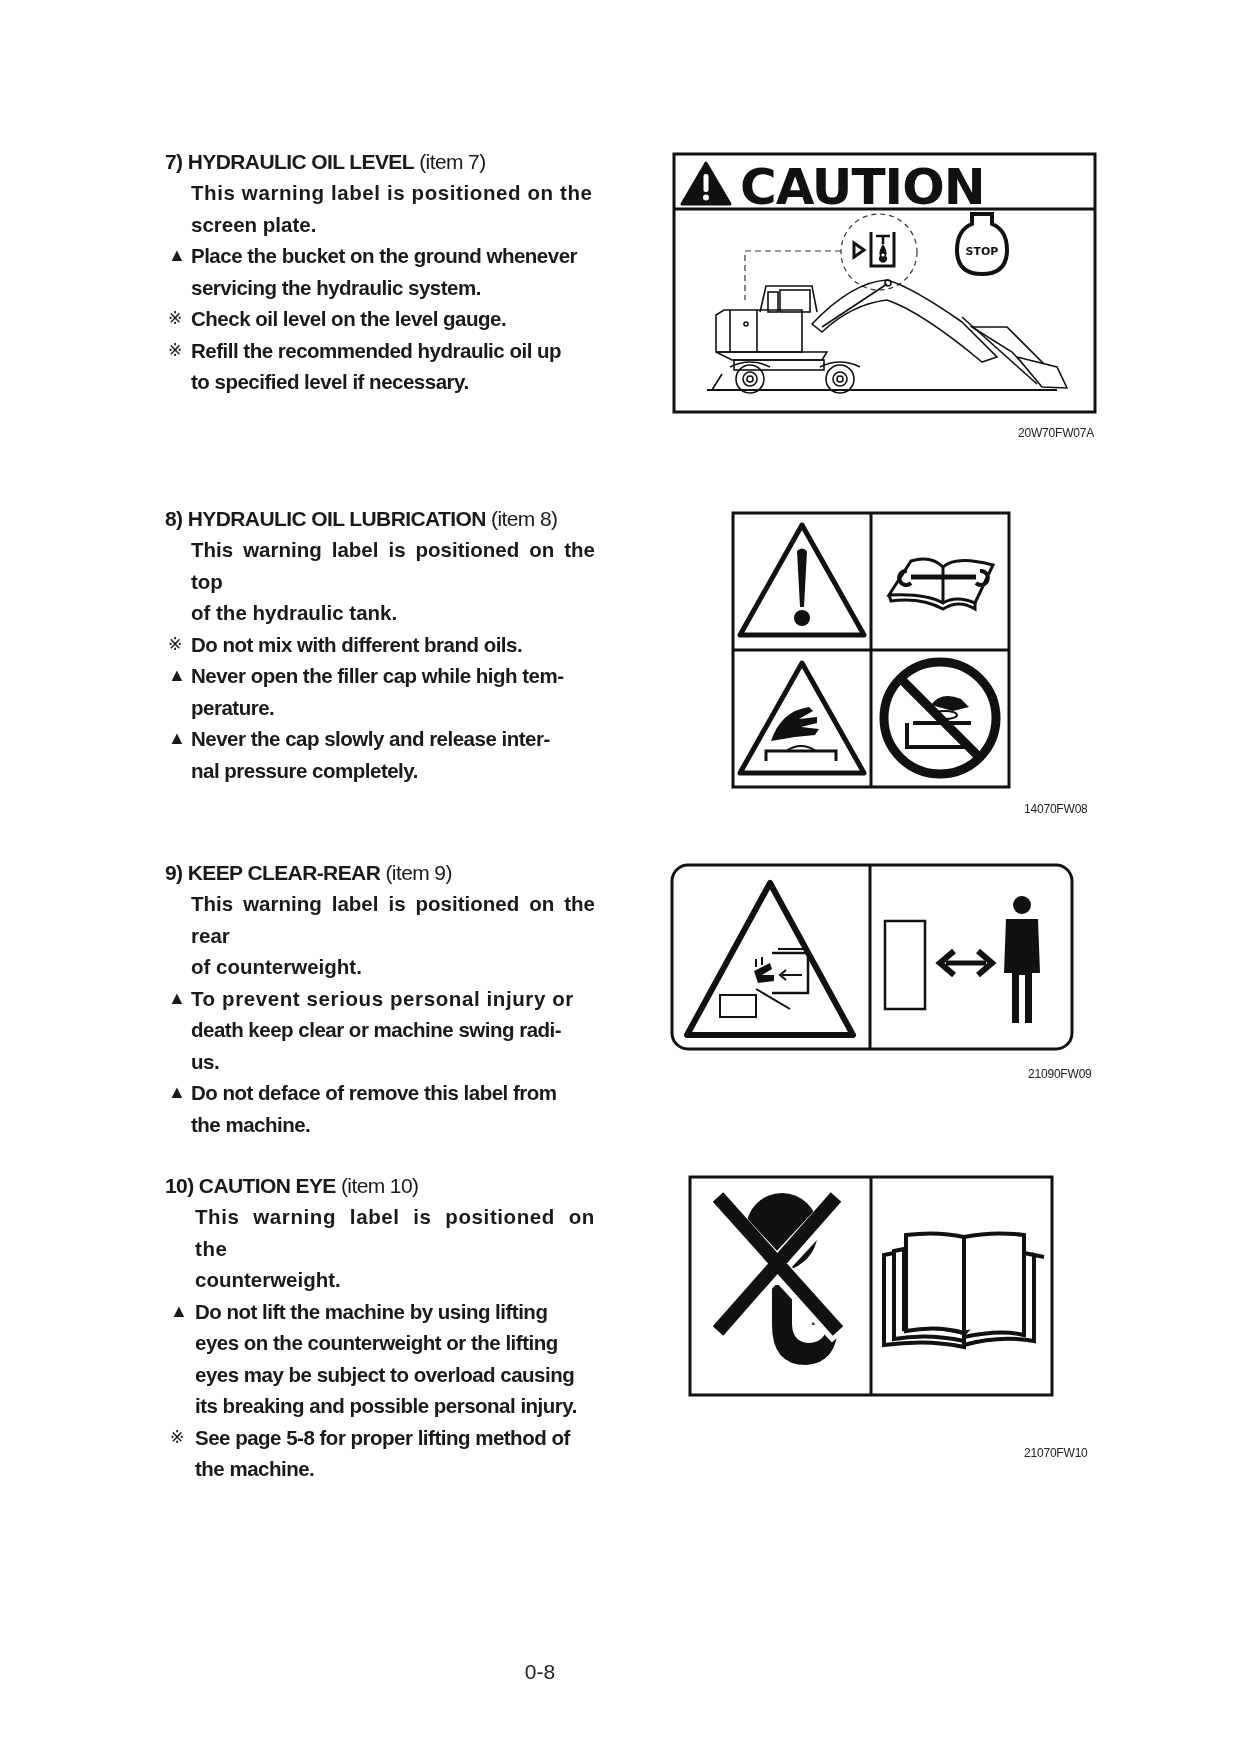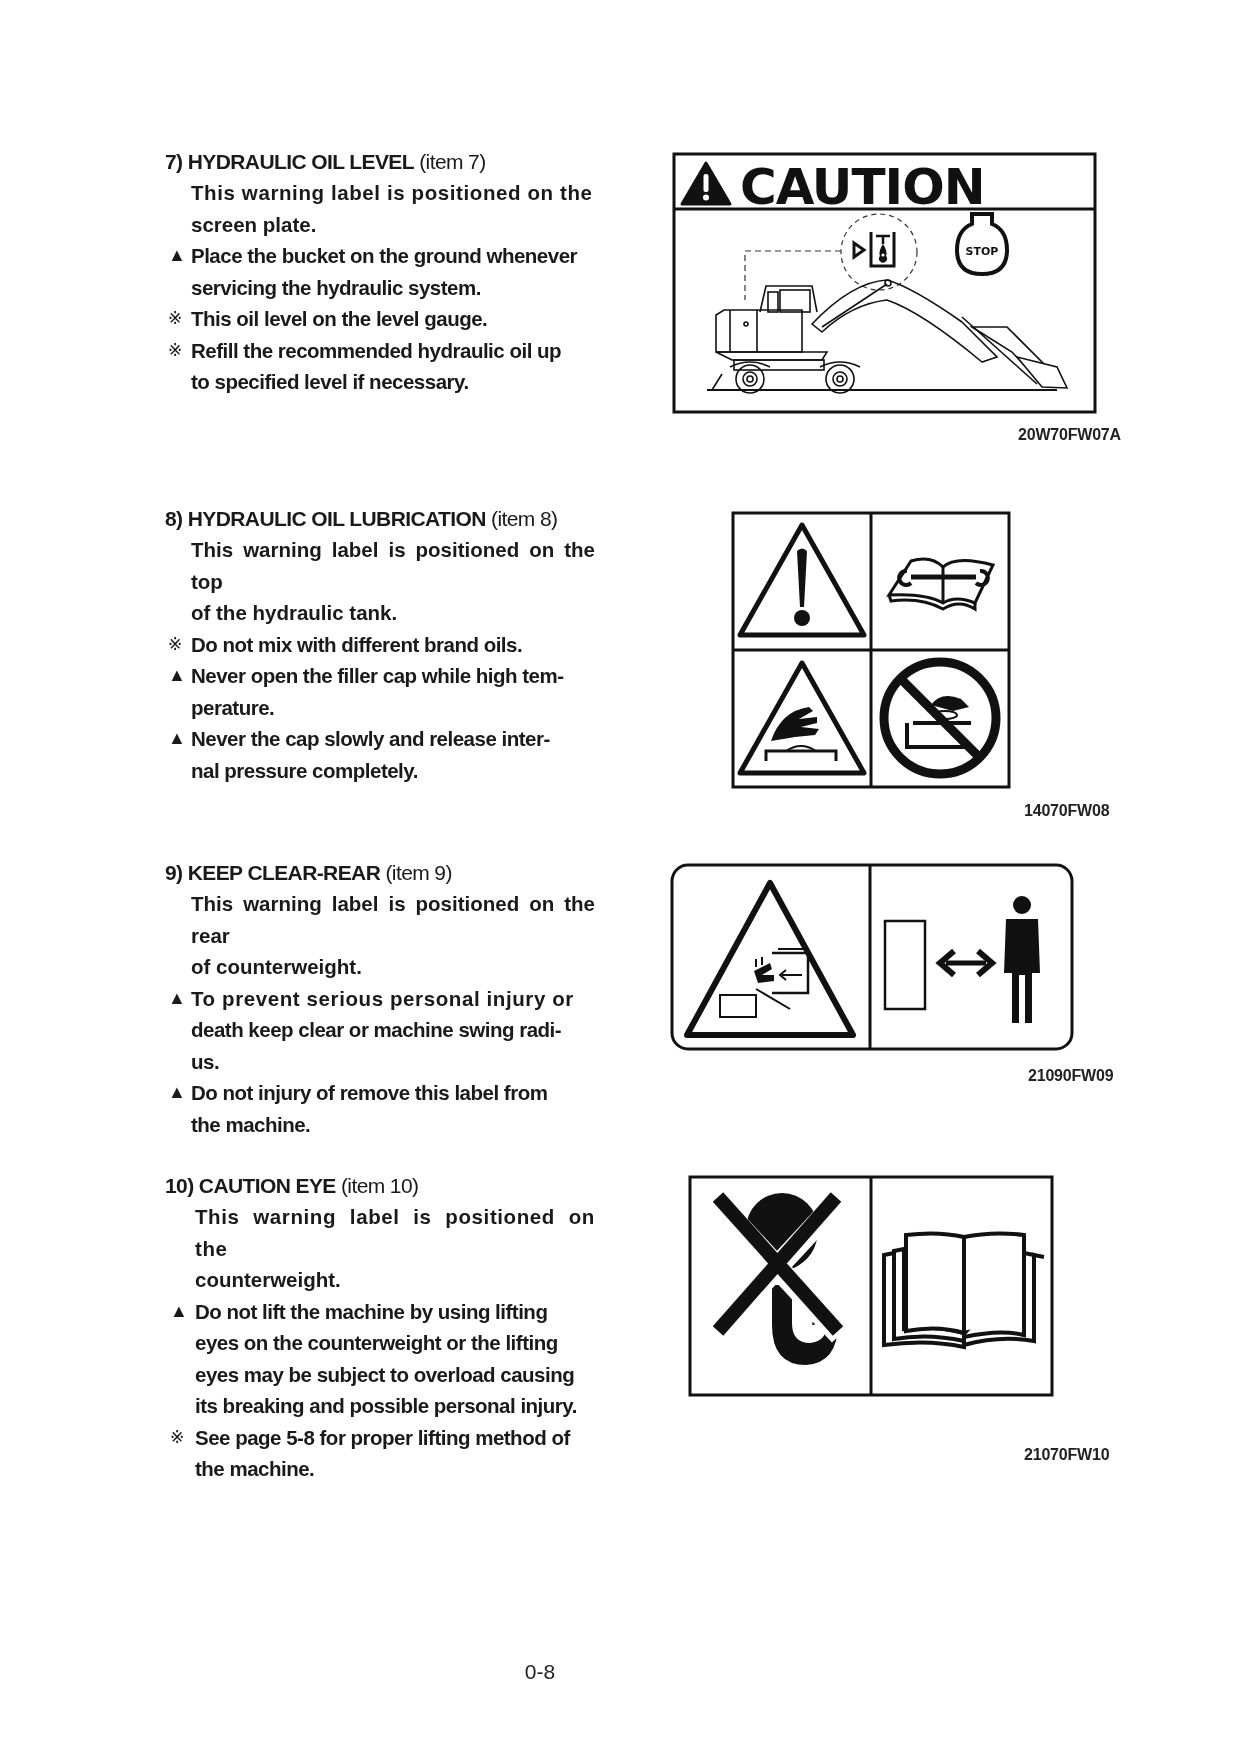--- a/index.html
+++ b/index.html
@@ -12,38 +12,38 @@
   .head .item { font-weight: normal; }
   .line { position: relative; padding-left: 26px; font-size: 20.5px; line-height: 31.5px; }
   .line.plain { font-weight: bold; text-align: justify; text-align-last: left; }
   .line.bold { font-weight: bold; letter-spacing: -0.5px; text-align: justify; text-align-last: left; }
   .line.wide { letter-spacing: 0.6px; }
   .marker { position: absolute; left: 3px; top: 0; font-size: 17px; font-weight: normal; }
   .marker.warn { font-size: 18px; }
   .sec10 .line { padding-left: 30px; }
   .sec10 .marker { left: 5px; }
   .fig { position: absolute; }
-  .code { position: absolute; font-size: 16px; color: #222; letter-spacing: -0.2px; font-weight: bold; }
+  .code { position: absolute; font-size: 12px; color: #222; letter-spacing: -0.2px; }
   .pagenum { position: absolute; left: 0; width: 1080px; top: 1660px; text-align: center;
              font-size: 21px; color: #222; }
   svg { display: block; }
 </style>
 </head>
 <body>
 
 <div class="section" style="top:146px;">
   <div class="head">
     <span class="num">7)</span>
     <span class="title">HYDRAULIC OIL LEVEL</span><span class="item"> (item 7)</span>
   </div>
   <div class="line plain wide"><span>This warning label is positioned on the</span></div>
   <div class="line plain"><span>screen plate.</span></div>
   <div class="line bold"><span class="marker warn">▲</span><span>Place the bucket on the ground whenever</span></div>
   <div class="line bold"><span>servicing the hydraulic system.</span></div>
-  <div class="line bold"><span class="marker">※</span><span>This oil level on the level gauge.</span></div>
+  <div class="line bold"><span class="marker">※</span><span>Check oil level on the level gauge.</span></div>
   <div class="line bold"><span class="marker">※</span><span>Refill the recommended hydraulic oil up</span></div>
   <div class="line bold"><span>to specified level if necessary.</span></div>
 </div>
 
 <div class="fig" style="left:660px; top:152px;margin-left:12px;">
   <svg width="425" height="262" viewBox="0 0 425 262">
     <rect x="2" y="2" width="421" height="258" fill="#fff" stroke="#111" stroke-width="3"></rect>
     <line x1="2" y1="57" x2="423" y2="57" stroke="#111" stroke-width="3"></line>
 
     <g>
@@ -164,21 +164,21 @@
 <div class="section" style="top:857px;">
   <div class="head">
     <span class="num">9)</span>
     <span class="title">KEEP CLEAR-REAR</span><span class="item"> (item 9)</span>
   </div>
   <div class="line plain"><span>This warning label is positioned on the rear</span></div>
   <div class="line plain"><span>of counterweight.</span></div>
   <div class="line bold wide"><span class="marker warn">▲</span><span>To prevent serious personal injury or</span></div>
   <div class="line bold"><span>death keep clear or machine swing radi-</span></div>
   <div class="line bold"><span>us.</span></div>
-  <div class="line bold"><span class="marker warn">▲</span><span>Do not injury of remove this label from</span></div>
+  <div class="line bold"><span class="marker warn">▲</span><span>Do not deface of remove this label from</span></div>
   <div class="line bold"><span>the machine.</span></div>
 </div>
 
 <div class="fig" style="left:670px; top:863px;">
   <svg width="404" height="188" viewBox="0 0 404 188">
     <rect x="2" y="2" width="400" height="184" rx="16" fill="#fff" stroke="#111" stroke-width="3"></rect>
     <line x1="200" y1="2" x2="200" y2="186" stroke="#111" stroke-width="3"></line>
 
     <g>
       <path d="M100 20 L183 172 L17 172 Z" fill="none" stroke="#111" stroke-width="6" stroke-linejoin="round"></path>

